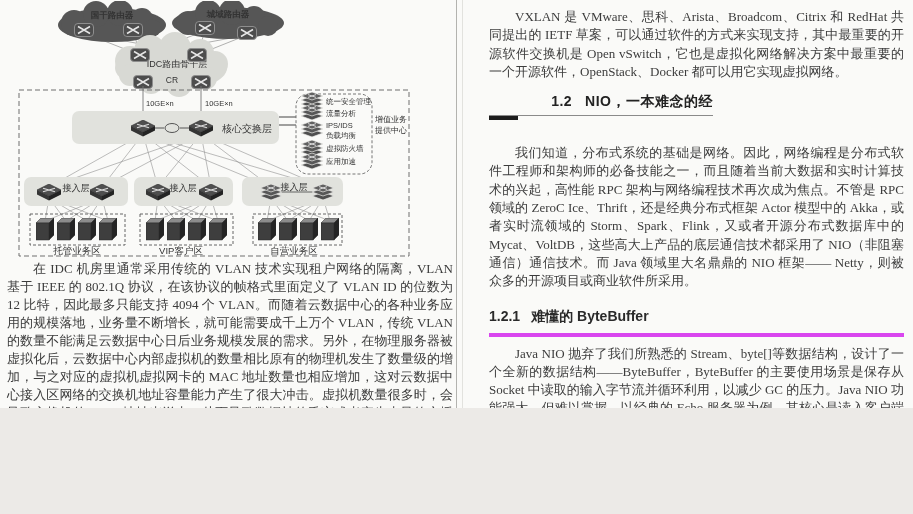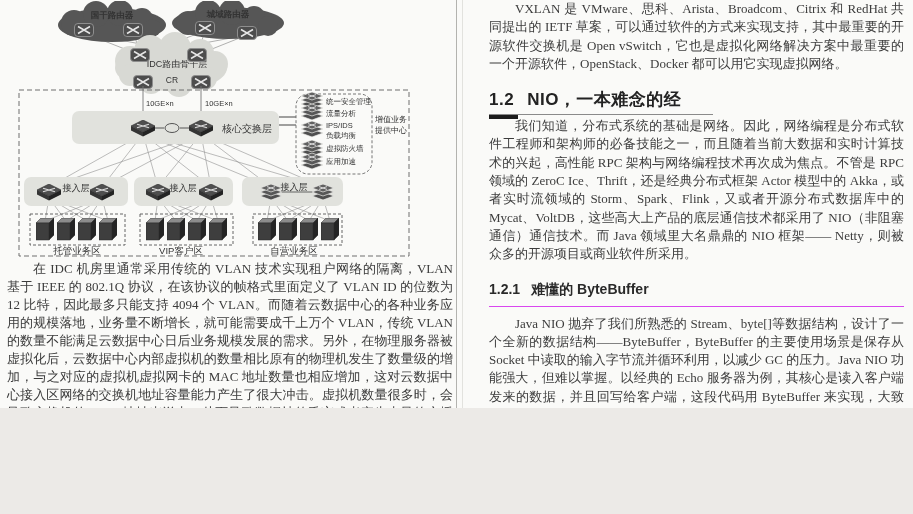--- a/index.html
+++ b/index.html
@@ -19,33 +19,33 @@
     font-size:13px; line-height:18px; text-align:justify; text-indent:2em;
     margin:0; color:#3b3b3b;
   }
 
   
   .page-right { position:absolute; left:489px; top:0; width:415px; height:514px; }
   .pr-para {
     margin:0; font-size:13px; line-height:18.3px; text-align:justify;
     text-indent:2em; color:#3c3c3c;
   }
-  .para-vxlan { padding-top:0; }
+  .para-vxlan { padding-top:8px; }
   .h1-wrap {
-    position:relative; margin-top:16px; width:224px;
+    position:relative; margin-top:9px; width:224px;
     border-bottom:1.5px solid #8a8a8a; padding-bottom:3px;
     font-family:"Liberation Sans", sans-serif; font-weight:bold;
-    font-size:17px; line-height:22px; color:#222; letter-spacing:.5px;
+    font-size:14px; line-height:22px; color:#222; letter-spacing:.5px;text-align:right;
   }
   .h1-num { margin-right:13px; }
   .h1-bar { position:absolute; left:0; bottom:-5px; width:29px; height:4.5px; background:#1c1c1c; }
-  .para-nio-1 { margin-top:2px; }
+  .para-nio-1 { margin-top:28px; }
   .h2-wrap {
     margin-top:16px; width:100%;
-    border-bottom:1px solid #d946ef; padding-bottom:7px;
+    border-bottom:4px solid #d946ef; padding-bottom:7px;
     font-family:"Liberation Sans", sans-serif; font-weight:bold;
     font-size:14px; line-height:19px; color:#2a2a2a;
   }
   .h2-num { margin-right:11px; }
   .para-bytebuffer { margin-top:8px; }
   .watermark {
     position:absolute; left:210px; top:483px; white-space:nowrap;
     font-family:"Liberation Sans", sans-serif; font-size:13.5px;
     color:#cbd0d2; letter-spacing:.2px;
   }

